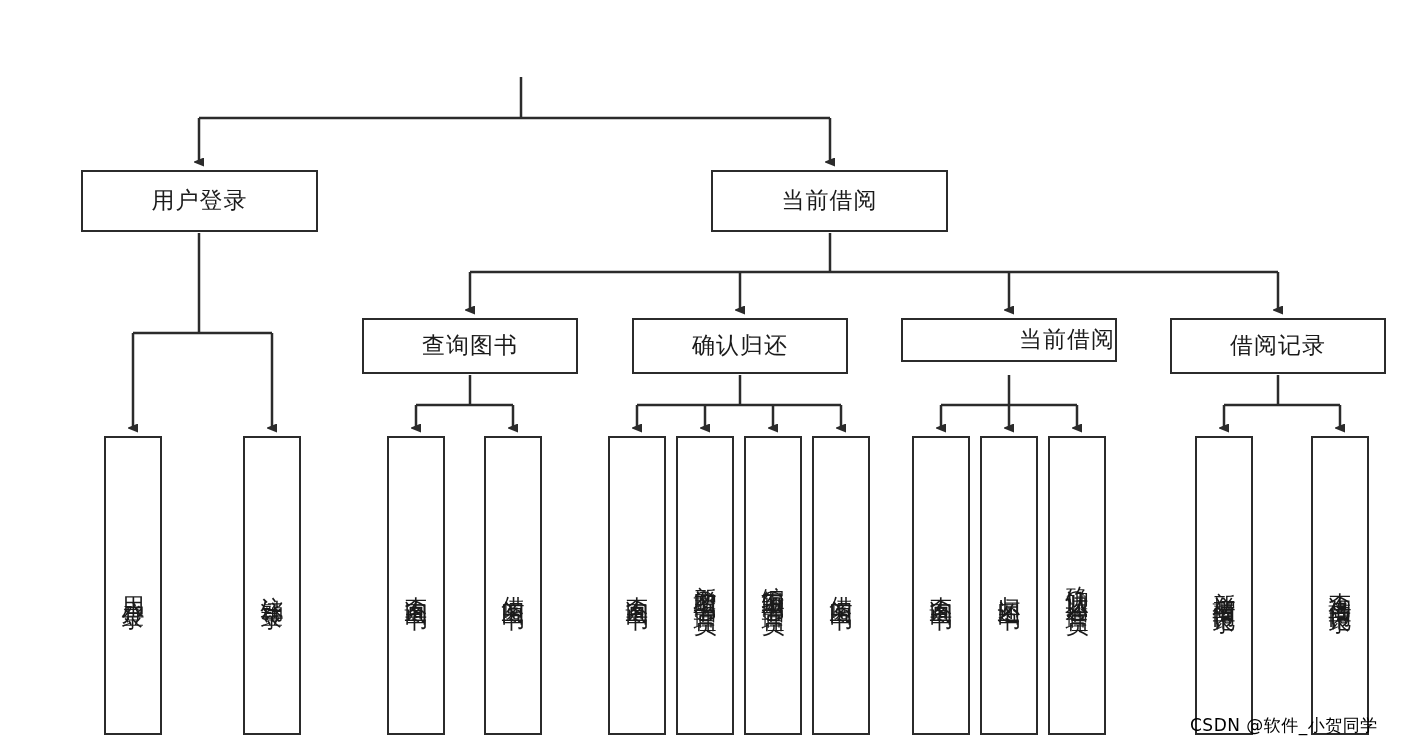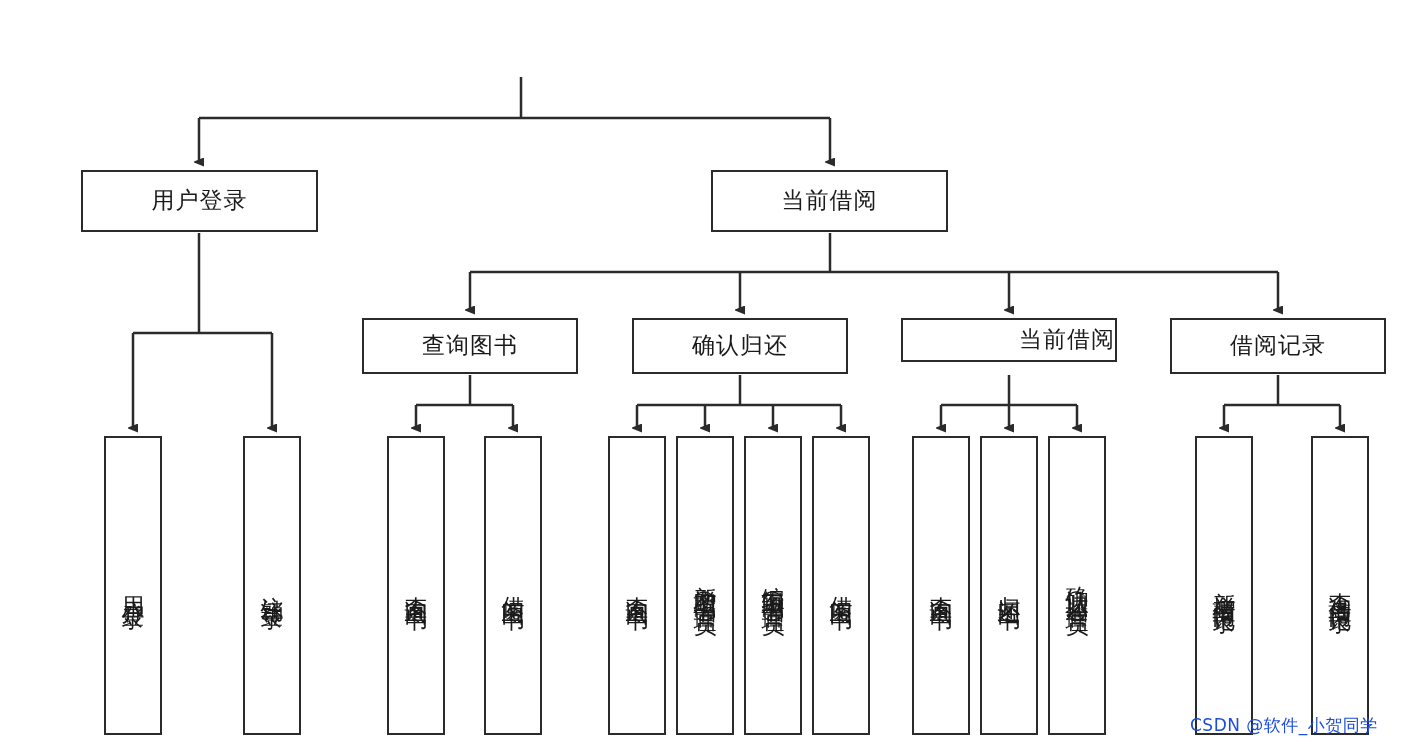--- a/index.html
+++ b/index.html
@@ -50,21 +50,21 @@
     letter-spacing: 4px;
     line-height: 1.25;
     white-space: nowrap;
   }
   .node-root .node-h { font-size: 24px; }
   .watermark {
     position: absolute;
     left: 1190px;
     top: 714px;
     font-size: 17px;
-    color: #1d4ed8;
+    color: #000000;
     white-space: nowrap;
     z-index: 5;
     letter-spacing: 0.5px;
   }
 </style>
 </head>
 <body>
 
 <div id="diagram-root">
 

